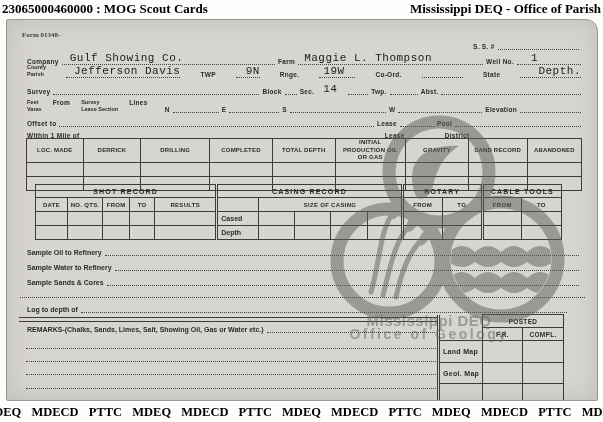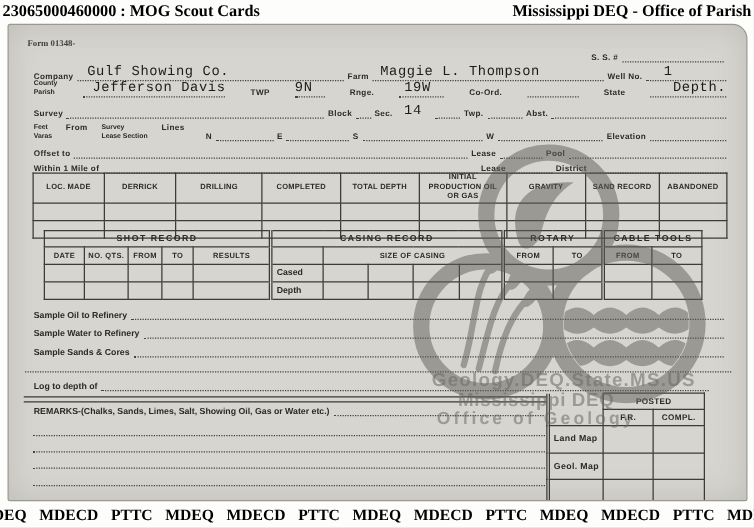--- a/index.html
+++ b/index.html
@@ -83,21 +83,21 @@
 
   <div class="frow" style="top:44px;left:20px;right:16px;height:14px;gap:20px;">
     <span>
       <span class="lbl2" style="display:block;">County</span>
       <span class="lbl2" style="display:block;">Parish</span>
     </span>
     <span class="val grow" style="flex:1.5;">
       <span class="typed" style="padding-left:8px;">Jefferson Davis</span>
     </span>
     <span class="lbl">TWP</span>
-    <span class="val" style="width:24px;">
+    <span class="val" style="width:24px;justify-content:flex-end;">
       <span class="typed">9N</span>
     </span>
     <span class="lbl">Rnge.</span>
     <span class="val" style="width:36px;">
       <span class="typed" style="padding-left:4px;">19W</span>
     </span>
     <span class="lbl">Co-Ord.</span>
     <span class="dot" style="flex:.9;"></span>
     <span class="lbl">State</span>
     <span class="val grow" style="flex:.55;">
@@ -368,20 +368,19 @@
       <g fill="#5f5e58">
         <ellipse cx="78" cy="102" rx="5" ry="12" transform="rotate(25 78 102)"></ellipse>
         <ellipse cx="94" cy="116" rx="5" ry="11" transform="rotate(30 94 116)"></ellipse>
         <ellipse cx="106" cy="131" rx="4.5" ry="10" transform="rotate(35 106 131)"></ellipse>
       </g>
       <g clip-path="url(#wclip)" fill="#5f5e58">
         <path d="M130,146 q13,-12 26,0 q13,-12 26,0 q13,-12 26,0 q13,-12 26,0 l0,10 q-13,10 -26,0 q-13,10 -26,0 q-13,10 -26,0 q-13,10 -26,0 z"></path>
         <path d="M130,172 q13,-12 26,0 q13,-12 26,0 q13,-12 26,0 q13,-12 26,0 l0,10 q-13,10 -26,0 q-13,10 -26,0 q-13,10 -26,0 q-13,10 -26,0 z"></path>
       </g>
     </svg>
-    <div class="wmt wm1">Geology.DEQ.State.MS.US</div>
     <div class="wmt wm2">Mississippi DEQ</div>
     <div class="wmt wm3">Office of Geology</div>
   </div>
 
 </div>
 
 <div class="ftr">MDEQ MDECD PTTC MDEQ MDECD PTTC MDEQ MDECD PTTC MDEQ MDECD PTTC MDEQ</div>
 
 </body></html>

